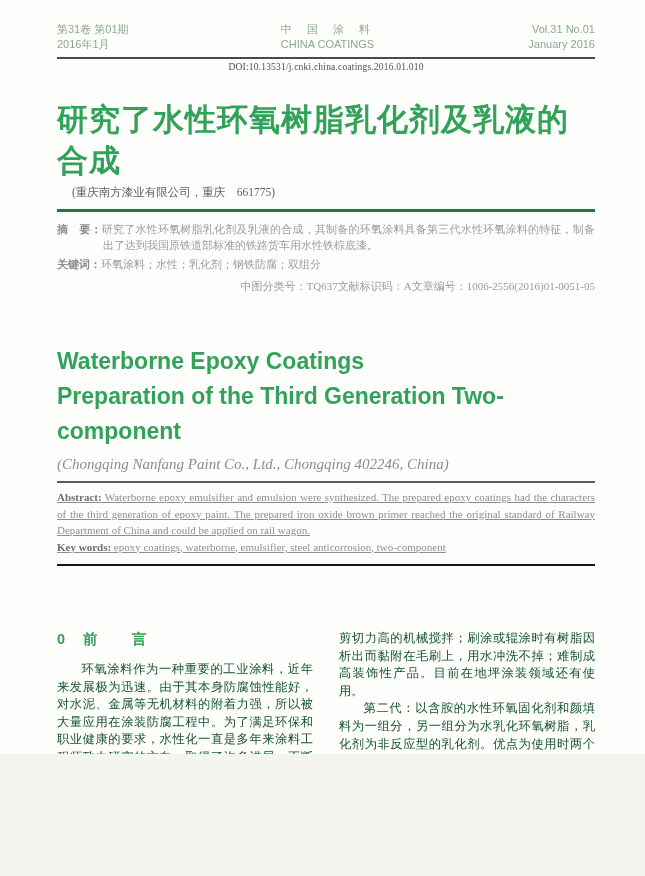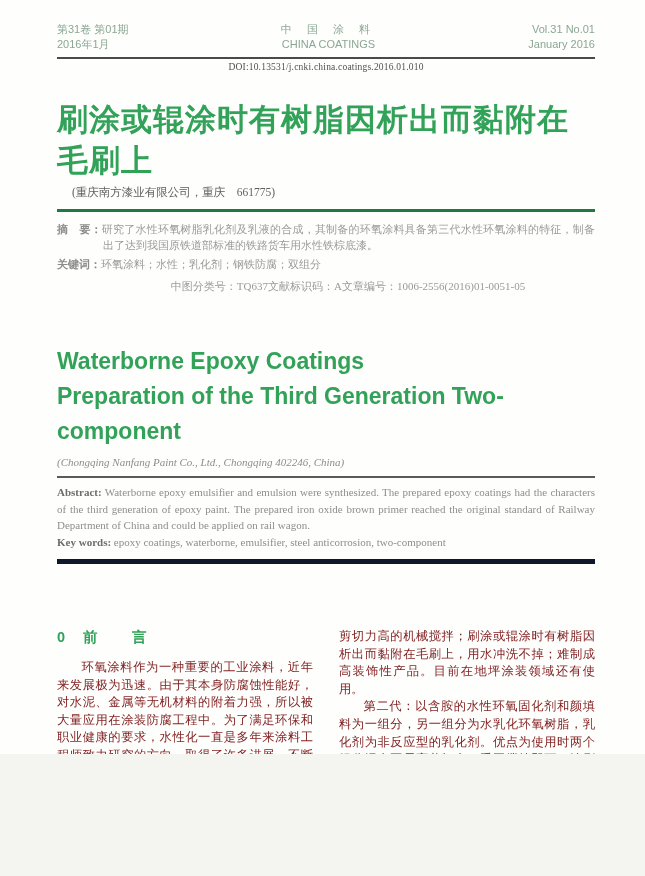--- a/index.html
+++ b/index.html
@@ -12,21 +12,21 @@
     background: #fefefd;
     padding: 22px 50px 0 57px;
     font-family: "Liberation Serif", "DejaVu Serif", serif;
     color: #3e3e3e;
     overflow: hidden;
   }
 
   
   .jh-row { display: flex; justify-content: space-between; align-items: flex-start; color: #8ba793; font-size: 11px; line-height: 15px; font-family: "Liberation Sans", sans-serif; }
   .jh-left { text-align: left; }
-  .jh-center { text-align: center; }
+  .jh-center { }
   .jh-right { text-align: right; }
   .jh-center .cn { letter-spacing: 6px; }
   .jh-rule { margin-top: 5px; height: 2px; background: #4a4a4a; }
   .doi { margin-top: 3px; font-size: 9.5px; color: #4f4f4f; letter-spacing: .2px; text-align: center; }
 
   
   .title-cn {
     margin-top: 27px;
     font-family: "Liberation Sans", "DejaVu Sans", sans-serif;
     font-weight: bold;
@@ -40,60 +40,61 @@
   .author-row { margin-top: 15px; font-size: 13px; color: #4a4a4a; }
   .author-row .marker { color: #777; margin-right: 12px; font-size: 12px; }
   .affil-cn { margin-top: 4px; font-size: 11.5px; color: #5f5f5f; padding-left: 15px; }
   .green-rule { margin-top: 9px; height: 3px; background: #1c7a42; }
 
   
   .abs-cn { margin-top: 9px; font-size: 11px; line-height: 16px; color: #9a9a9a; }
   .hang { padding-left: 46px; text-indent: -46px; text-align: justify; }
   .abs-label { font-weight: bold; color: #8b8b8b; }
   .kw-cn { margin-top: 3px; }
-  .clc-row { margin-top: 6px; display: flex; justify-content: center; margin-left: 44px; }
+  .clc-row { margin-top: 6px; display: flex; justify-content: flex-end; margin-left: 44px; }
 
   
   .title-en {
     margin-top: 50px;
     font-family: "Liberation Sans", "DejaVu Sans", sans-serif;
     font-weight: bold;
     font-size: 23px;
     line-height: 35px;
     color: var(--green);
   }
   .author-en { margin-top: 12px; font-size: 12.5px; color: #7d7d7d; font-family: "Liberation Sans", sans-serif; }
-  .affil-en { margin-top: 7px; font-size: 11px; font-style: italic; color: #8d8d8d; }
+  .affil-en { margin-top: 7px; font-size: 15px; font-style: italic; color: #8d8d8d; }
 
   
   .abs-en {
     margin-top: 8px;
     border-top: 2px solid #5a5a5a;
-    border-bottom: 5px solid #0f172a;
+    border-bottom: 2px solid #0f172a;
     padding: 6px 0 9px;
     font-size: 11px;
     line-height: 16.5px;
     color: #8e8e8e;
     text-align: justify;
+    text-decoration: underline;
   }
   .abs-en b { color: #6d6d6d; }
 
   
   .columns { margin-top: 64px; display: flex; gap: 26px; }
   .col { width: 256px; }
   .sec-h {
     font-family: "Liberation Sans", sans-serif;
     font-weight: bold;
     font-size: 14.5px;
     color: var(--green);
     margin-bottom: 12px;
   }
   .sec-h .sec-num { margin-right: 18px; }
   .sec-h .sec-t { letter-spacing: 10px; font-family: Liberation Mono, monospace; }
-  .para { font-size: 12.3px; line-height: 17.6px; text-align: justify; color: #7f1d1d; }
+  .para { font-size: 12.3px; line-height: 17.6px; text-align: justify; color: #14532d; }
   .indent { text-indent: 2em; font-family: Liberation Serif, serif; }
 </style>
 </head>
 <body>
 
 <div class="page">
 
   <header>
     <div class="jh-row">
       <div class="jh-left">
@@ -106,21 +107,21 @@
       </div>
       <div class="jh-right">
         <div>Vol.31 No.01</div>
         <div>January  2016</div>
       </div>
     </div>
     <div class="jh-rule"></div>
     <div class="doi">DOI:10.13531/j.cnki.china.coatings.2016.01.010</div>
   </header>
 
-  <h1 class="title-cn">刷涂或辊涂时有树脂因析出而黏附在毛刷上</h1>
+  <h1 class="title-cn">研究了水性环氧树脂乳化剂及乳液的合成</h1>
 
   <div class="affil-cn">(重庆南方漆业有限公司，重庆　661775)</div>
 
   <div class="green-rule"></div>
 
   <div class="abs-cn">
     <div class="hang">
       <span class="abs-label">摘　要：</span><span>研究了水性环氧树脂乳化剂及乳液的合成，其制备的环氧涂料具备第三代水性环氧涂料的特征，制备出了达到我国原铁道部标准的铁路货车用水性铁棕底漆。</span>
     </div>
     <div class="kw-cn">

